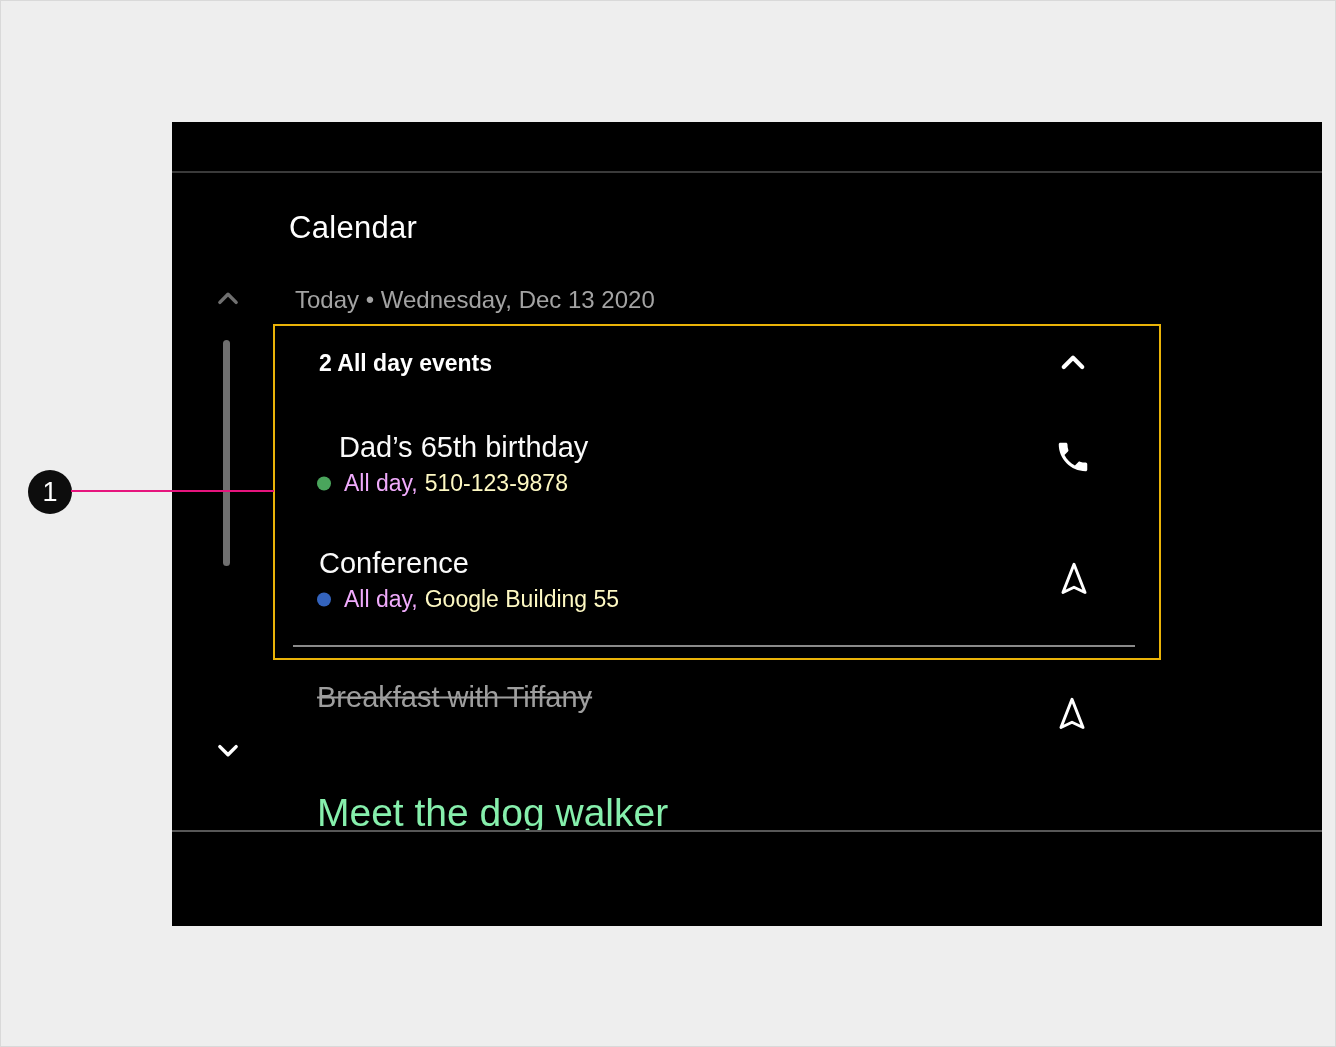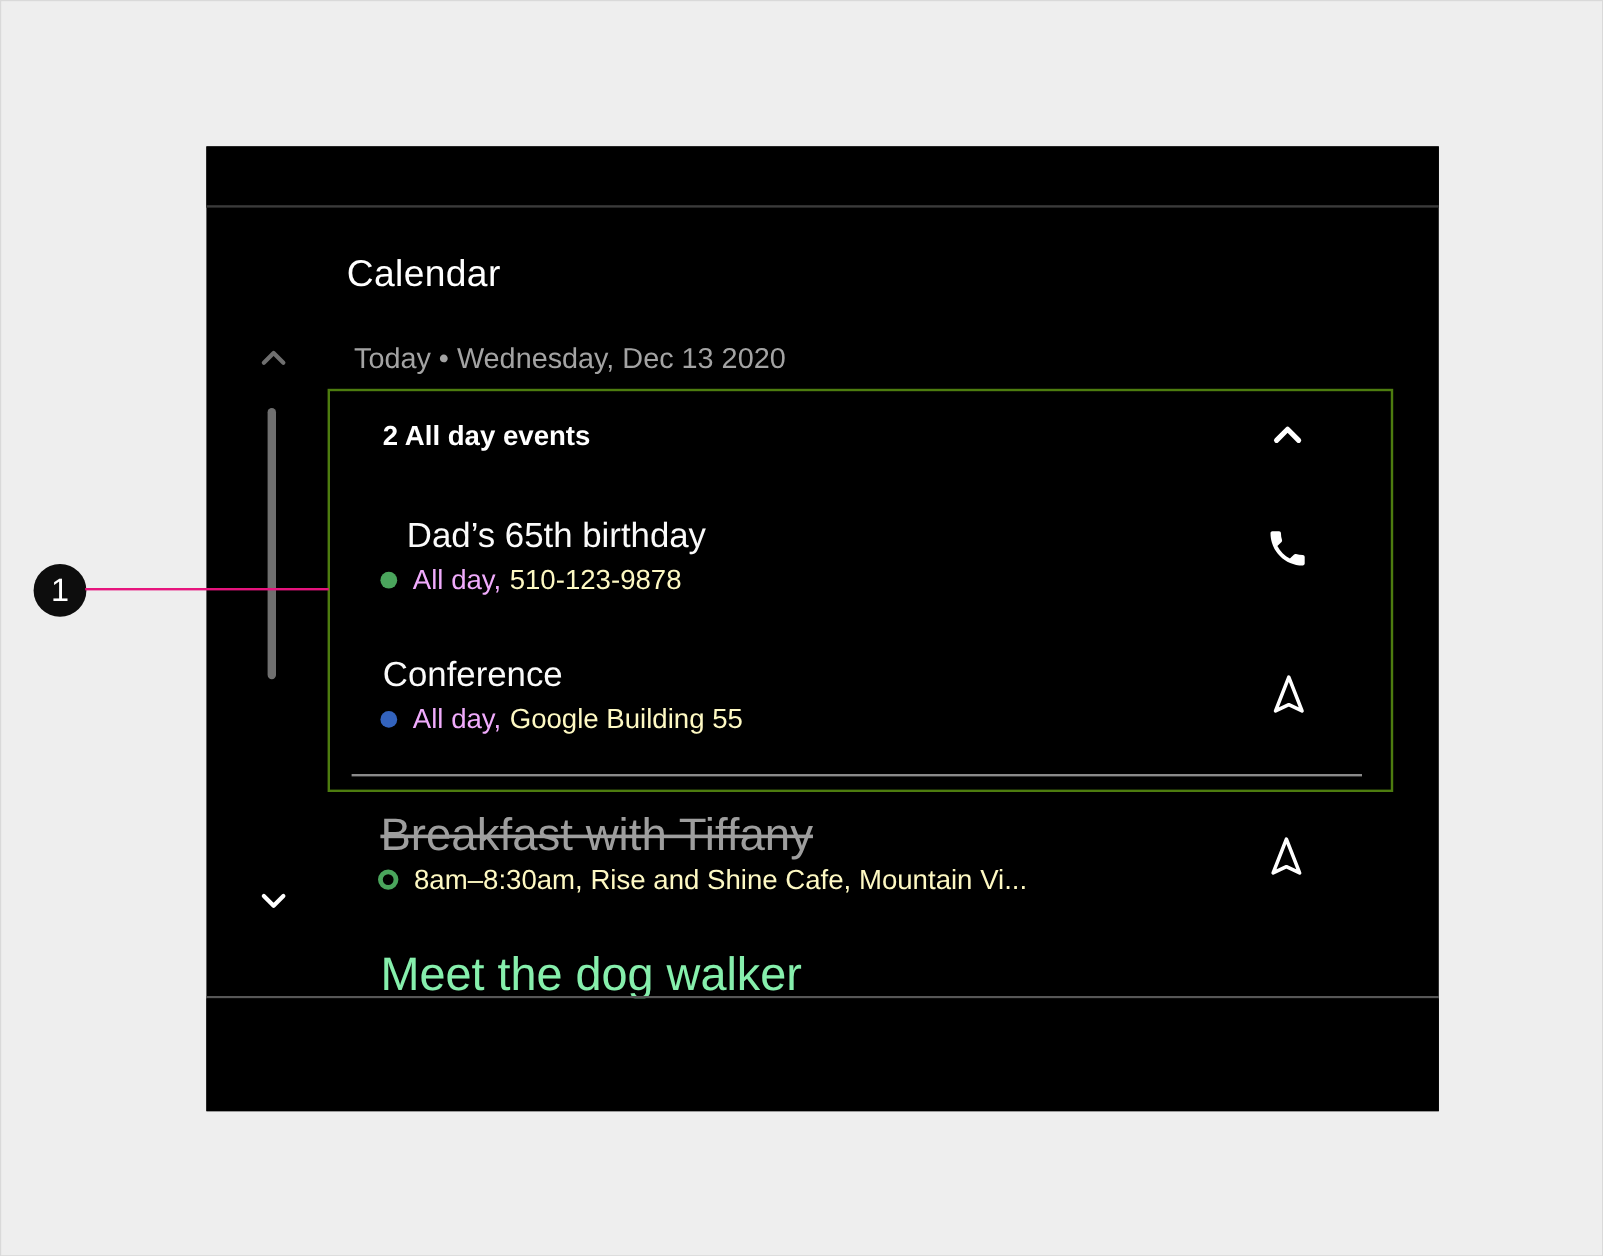--- a/index.html
+++ b/index.html
@@ -5,35 +5,35 @@
   html,body{margin:0;padding:0;}
   body{
     width:1336px;height:1047px;position:relative;
     background:#eeeeee;overflow:hidden;
     font-family:"Liberation Sans","DejaVu Sans",sans-serif;
     -webkit-font-smoothing:antialiased;
   }
   .page-border{position:absolute;inset:0;border:1px solid #d9d9d9;box-sizing:border-box;pointer-events:none;}
 
   
-  .screen{position:absolute;left:172px;top:122px;width:1027px;height:804px;background:#000;z-index:1;}
+  .screen{position:absolute;left:172px;top:122px;width:1150px;height:804px;background:#000;z-index:1;}
   .topbar{position:absolute;left:0;top:0;width:100%;height:49px;background:#000;border-bottom:2px solid #3a3a3a;}
   .app-title{position:absolute;left:117px;top:106px;transform:translateY(-50%);
     font-size:31px;font-weight:500;color:#ffffff;letter-spacing:.3px;white-space:nowrap;}
   .date-header{position:absolute;left:123px;top:178px;transform:translateY(-50%);
     font-size:24px;color:#a3a3a3;white-space:nowrap;}
 
   
   .scroll-up{position:absolute;left:41px;top:161px;width:30px;height:30px;color:#6f6f6f;}
   .scroll-down{position:absolute;left:41px;top:614px;width:30px;height:30px;color:#ffffff;}
   .scrollbar{position:absolute;left:51px;top:218px;width:7px;height:226px;background:#6f6f6f;border-radius:4px;}
 
   
   .allday-box{position:absolute;left:101px;top:202px;width:888px;height:336px;
-    border:2px solid #4d7c0f;box-sizing:border-box;}
+    border:2px solid #eab308;box-sizing:border-box;}
   .allday-header{position:absolute;left:44px;top:37px;transform:translateY(-50%);
     font-size:23px;font-weight:700;color:#ffffff;white-space:nowrap;}
   .collapse-btn{position:absolute;left:781px;top:19px;width:34px;height:34px;color:#ffffff;cursor:pointer;}
 
   .ev-title{position:absolute;left:44px;transform:translateY(-50%);
     font-size:29px;color:#fafafa;white-space:nowrap;}
   .ev-detail{position:absolute;left:42px;transform:translateY(-50%);
     display:flex;align-items:center;font-size:23px;white-space:nowrap;}
   .ev1-title{top:121px;margin-left:20px;}
   .ev1-detail{top:157px;}
@@ -45,21 +45,21 @@
   .dot-hollow-green{width:9px;height:9px;background:transparent;border:4px solid #4AA55C;}
   .time-label{color:#f0abfc;margin-right:7px;}
   .detail-text{color:#fef9c3;}
   .action-btn{position:absolute;cursor:pointer;color:#ffffff;}
   .phone-btn{left:779px;top:112px;width:38px;height:38px;}
   .nav-btn-conference{left:778px;top:231px;width:42px;height:44px;}
   .allday-divider{position:absolute;left:18px;top:319px;width:842px;height:2px;background:#8a8a8a;}
 
   
   .ev3-title{position:absolute;left:145px;top:575px;transform:translateY(-50%);
-    font-size:38px;color:#9e9e9e;text-decoration:line-through;white-space:nowrap;}
+    font-size:29px;color:#9e9e9e;text-decoration:line-through;white-space:nowrap;}
   .ev3-detail{position:absolute;left:143px;top:611px;transform:translateY(-50%);
     display:flex;align-items:center;font-size:23px;white-space:nowrap;}
   .nav-btn-breakfast{position:absolute;left:879px;top:570px;width:42px;height:44px;color:#ffffff;cursor:pointer;}
   .ev4-title{position:absolute;left:145px;top:691px;transform:translateY(-50%);
     font-size:39px;color:#86efac;white-space:nowrap;}
 
   .bottom-divider{position:absolute;left:0;top:708px;width:100%;height:2px;background:#575757;}
   .bottombar{position:absolute;left:0;top:710px;width:100%;height:94px;background:#000;}
 
   
@@ -129,24 +129,20 @@
     <div class="action-btn nav-btn-conference">
       <svg viewBox="0 0 24 24" fill="none" stroke="currentColor" stroke-width="1.7" stroke-linejoin="round">
           <path d="M12 3.6 L18.3 19.7 L12 16.7 L5.7 19.7 Z"></path>
         </svg>
     </div>
 
     <div class="allday-divider"></div>
   </div>
 
   <div class="ev3-title">Breakfast with Tiffany</div>
-  <div class="ev3-detail">
-    <span class="dot dot-hollow-green"></span>
-    <span class="detail-text">8am–8:30am, Rise and Shine Cafe, Mountain Vi...</span>
-  </div>
   <div class="nav-btn-breakfast">
     <svg viewBox="0 0 24 24" fill="none" stroke="currentColor" stroke-width="1.7" stroke-linejoin="round">
         <path d="M12 3.6 L18.3 19.7 L12 16.7 L5.7 19.7 Z"></path>
       </svg>
   </div>
 
   <div class="ev4-title">Meet the dog walker</div>
 
   <div class="bottom-divider"></div>
   <div class="bottombar"></div>

